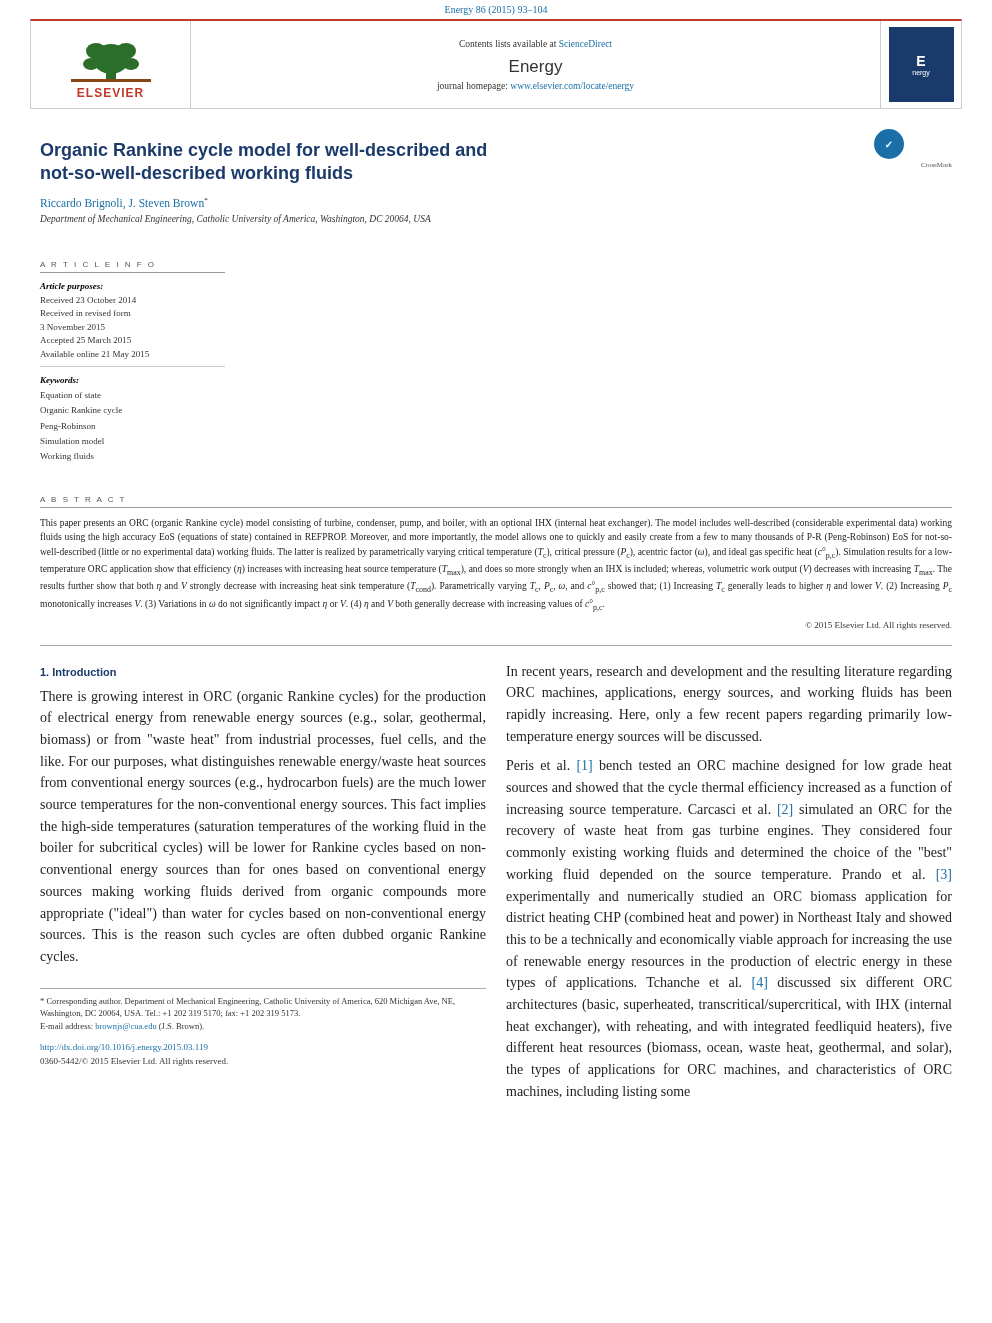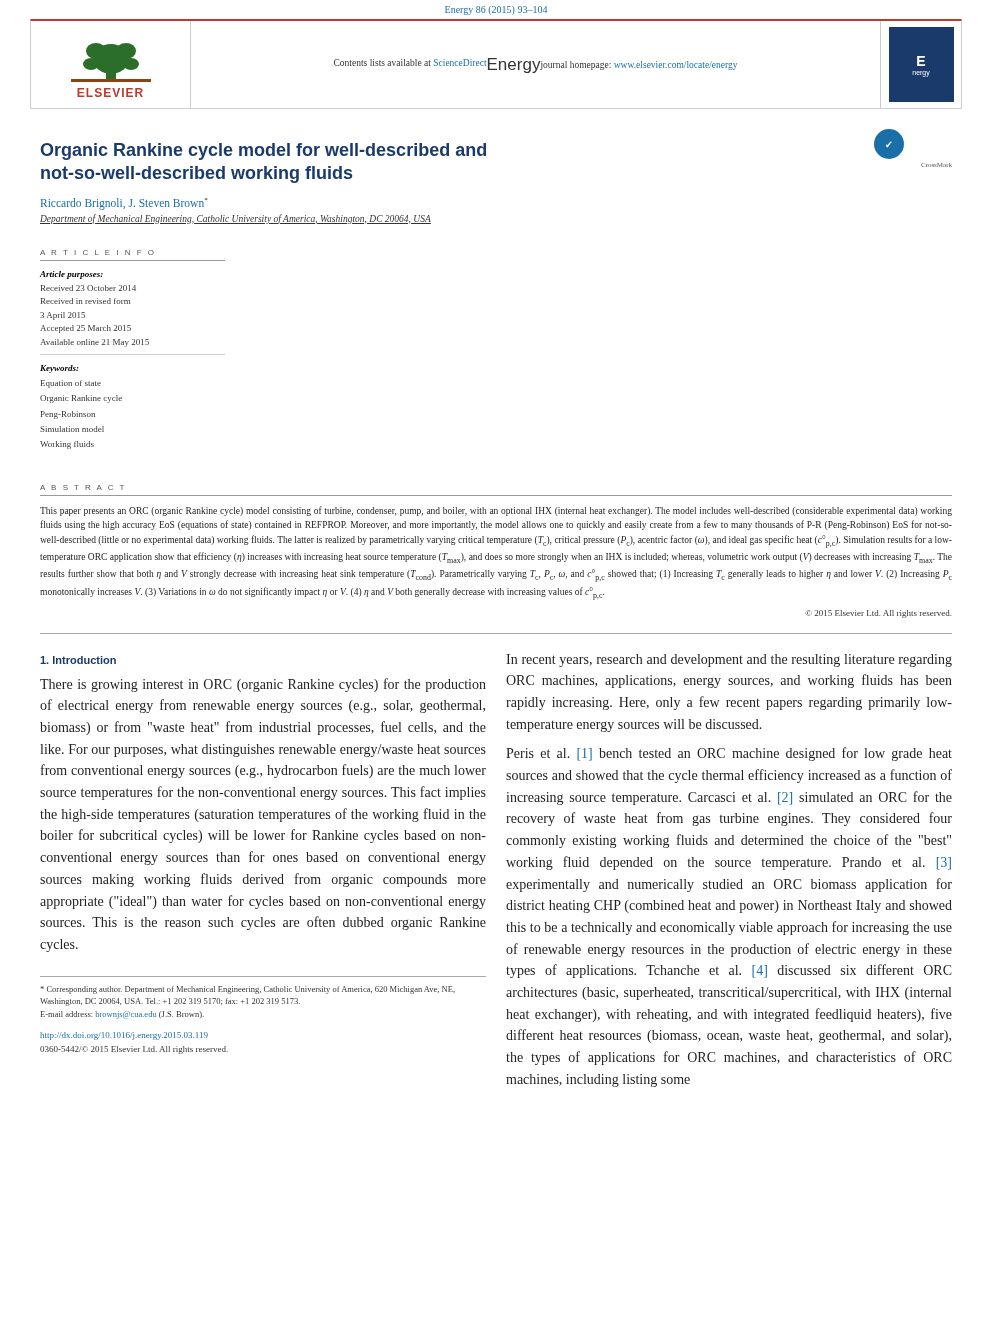--- a/index.html
+++ b/index.html
@@ -52,21 +52,21 @@
       font-size: 12px;
       font-weight: bold;
       letter-spacing: 1px;
       font-family: Arial, sans-serif;
       margin-top: 2px;
     }
 
     .journal-header-center {
       flex: 1;
       display: flex;
-      flex-direction: row;
+      flex-direction: column;
       align-items: center;
       justify-content: center;
       padding: 8px;
       border-right: 1px solid #ccc;
     }
 
     .contents-line {
       font-size: 9.5px;
       color: #333;
       margin-bottom: 4px;
@@ -155,22 +155,22 @@
       font-family: Liberation Serif, serif;
     }
 
     .author-name {
       color: #1a6fa8;
     }
 
     .affiliation {
       font-size: 9.5px;
       font-style: italic;
-      color: #333;
-      text-decoration: underline;
+      margin-bottom: 12px;
+      color: #333;
     }
 
     .two-column {
       display: flex;
       gap: 30px;
       margin-top: 24px;
       flex-direction: column;
     }
 
     .article-info {
@@ -367,21 +367,21 @@
       <div style="font-size:7px;text-align:center;color:#555;margin-top:2px;padding-left:47px;">CrossMark</div>
     </div>
   </div>
 
   <div class="two-column">
     <div class="article-info">
       <div class="section-header">A R T I C L E   I N F O</div>
       <div class="info-group-title">Article purposes:</div>
       <div class="info-item">Received 23 October 2014</div>
       <div class="info-item">Received in revised form</div>
-      <div class="info-item">3 April 2015</div>
+      <div class="info-item">3 November 2015</div>
       <div class="info-item">Accepted 25 March 2015</div>
       <div class="info-item">Available online 21 May 2015</div>
       <hr class="info-divider">
       <div class="info-group-title">Keywords:</div>
       <div class="keywords-list">
         <div>Equation of state</div>
         <div>Organic Rankine cycle</div>
         <div>Peng-Robinson</div>
         <div>Simulation model</div>
         <div>Working fluids</div>

